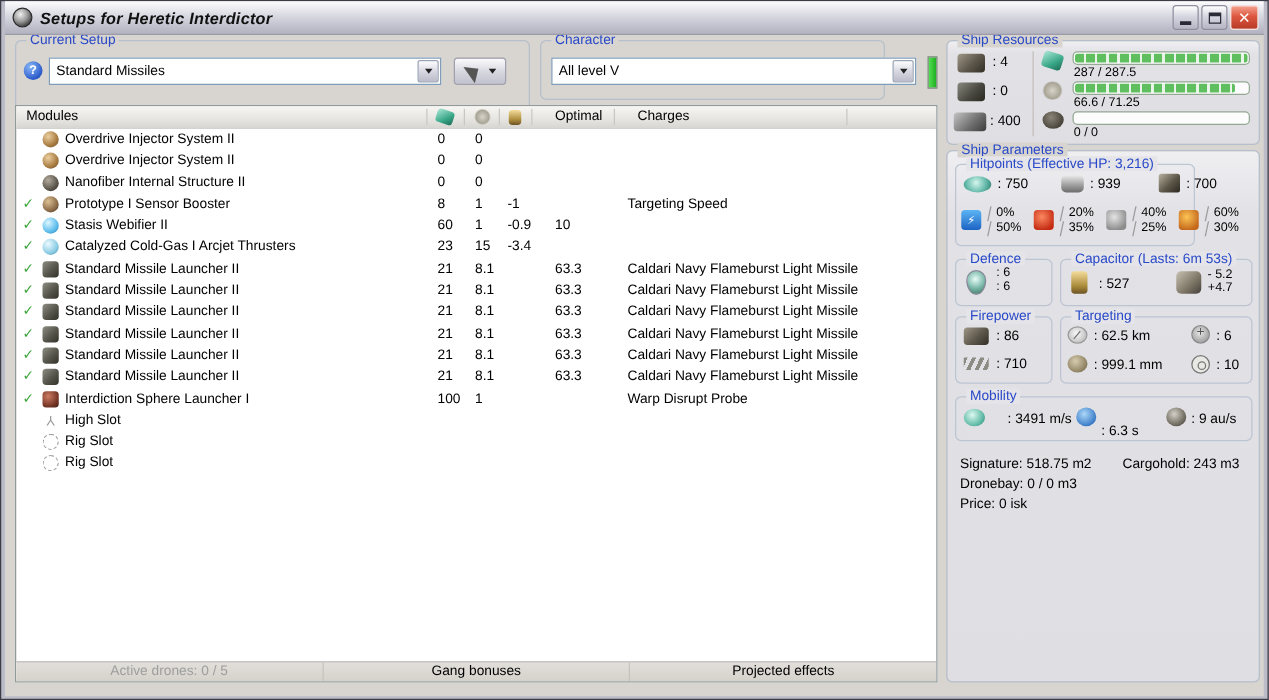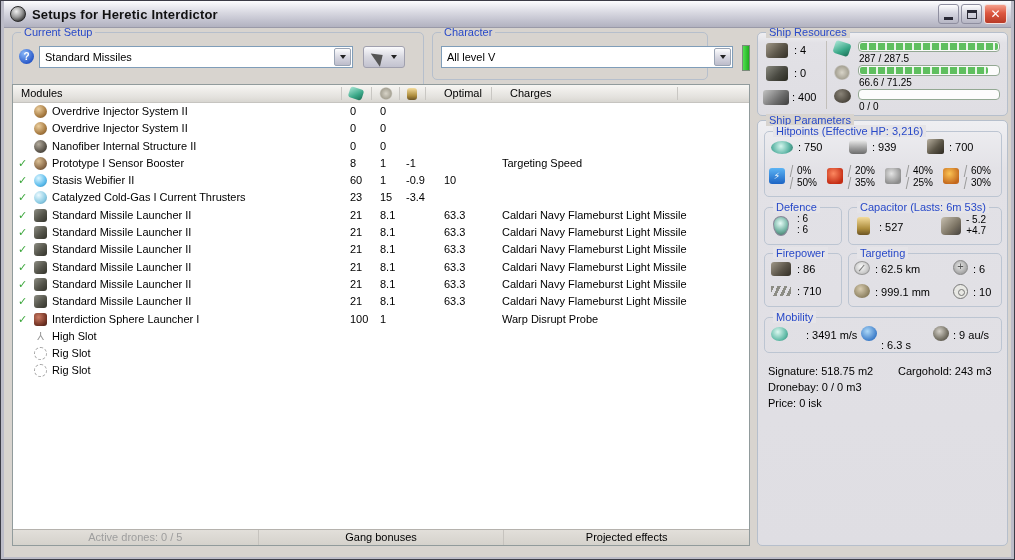--- a/index.html
+++ b/index.html
@@ -6,21 +6,21 @@
   body { font-family:"Liberation Sans","DejaVu Sans",sans-serif; background:#555; }
   .window { position:relative; width:1015px; height:560px; background:#bcbcc8;
             border:1px solid #3c3c46; padding:0 3px 3px 3px; }
   
   .titlebar { height:27px; display:flex; align-items:center; padding:0 4px 0 6px;
               background:linear-gradient(#fdfdfe, #dcdce4 40%, #bfbfcc 80%, #b2b2c0);
               border-bottom:1px solid #9a9aa8; }
   .titlebar .app-icon { width:16px; height:16px; border-radius:50%; margin-right:6px;
               background:radial-gradient(circle at 38% 32%, #efefef, #9a9a9a 45%, #3a3a3a 80%);
               border:1px solid #2a2a2a; }
-  .titlebar .title { font-size:13px; font-weight:bold; color:#111; letter-spacing:.2px; }
+  .titlebar .title { font-size:13px; font-weight:bold; color:#111; letter-spacing:.2px;font-style:italic; }
   .win-btns { margin-left:auto; display:flex; gap:2px; }
   .wbtn { width:21px; height:20px; border-radius:3px; border:1px solid #8f8fa0;
           background:linear-gradient(#ffffff,#d6d6e0 45%,#b6b6c4);
           display:flex; align-items:center; justify-content:center; cursor:default; }
   .wbtn.close { width:23px; border:1px solid #f4e0dc;
           background:linear-gradient(#f4a08c,#dd5740 45%,#b83a26);
           color:#fff; font-weight:bold; font-size:12px; }
   .glyph-min { width:9px; height:3px; background:#2a2a36; margin-top:9px; }
   .glyph-max { width:10px; height:9px; border:1px solid #2a2a36; border-top-width:3px; }
   
@@ -272,21 +272,21 @@
             <span class="mname">Stasis Webifier II</span>
             <span class="c-cpu">60</span>
             <span class="c-pg">1</span>
             <span class="c-cap">-0.9</span>
             <span class="c-opt">10</span>
             <span class="c-chg"></span>
           </div>
           <div class="mrow">
             <span class="chk" style="color: rgb(58, 166, 58);">✓</span>
             <span class="micon mwd"></span>
-            <span class="mname">Catalyzed Cold-Gas I Current Thrusters</span>
+            <span class="mname">Catalyzed Cold-Gas I Arcjet Thrusters</span>
             <span class="c-cpu">23</span>
             <span class="c-pg">15</span>
             <span class="c-cap">-3.4</span>
             <span class="c-opt"></span>
             <span class="c-chg"></span>
           </div>
           <div class="mrow">
             <span class="chk" style="color: rgb(58, 166, 58);">✓</span>
             <span class="micon missile-launcher"></span>
             <span class="mname">Standard Missile Launcher II</span>
@@ -390,21 +390,21 @@
       <div class="lv-footer">
         <div class="cell dim">Active drones: 0 / 5</div>
         <div class="cell">Gang bonuses</div>
         <div class="cell">Projected effects</div>
       </div>
     </div>
 
     <div class="gb panel" style="left:753px; top:92px; width:251px; height:426px;">
       <div class="gb-label">Ship Parameters</div>
 
-      <div class="gb sub" style="left:6px; top:10px; width:238px; height:66px;">
+      <div class="gb sub" style="left:6px; top:10px; width:192px; height:66px;">
         <div class="gb-label">Hitpoints (Effective HP: 3,216)</div>
         <div class="gicon i-shield" style="left:6px; top:9px; width:22px; height:13px;"></div>
         <div class="p-val" style="left:33px; top:9px;">: 750</div>
         <div class="gicon i-armor" style="left:84px; top:8px; width:18px; height:14px;"></div>
         <div class="p-val" style="left:107px; top:9px;">: 939</div>
         <div class="gicon i-struct" style="left:162px; top:7px; width:17px; height:15px;"></div>
         <div class="p-val" style="left:184px; top:9px;">: 700</div>
 
         <div class="resist" style="left:4px; top:31px;">
           <div class="ricon em"><span>⚡</span></div>

